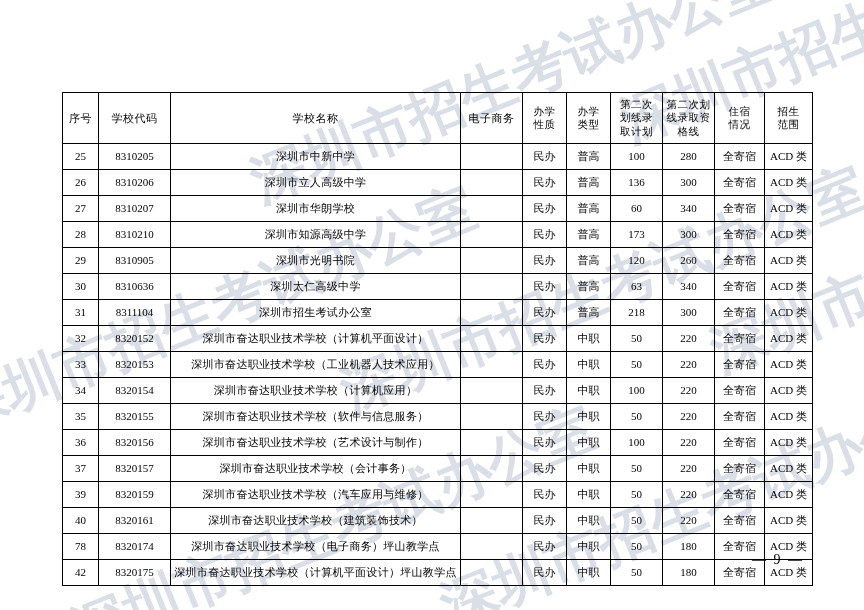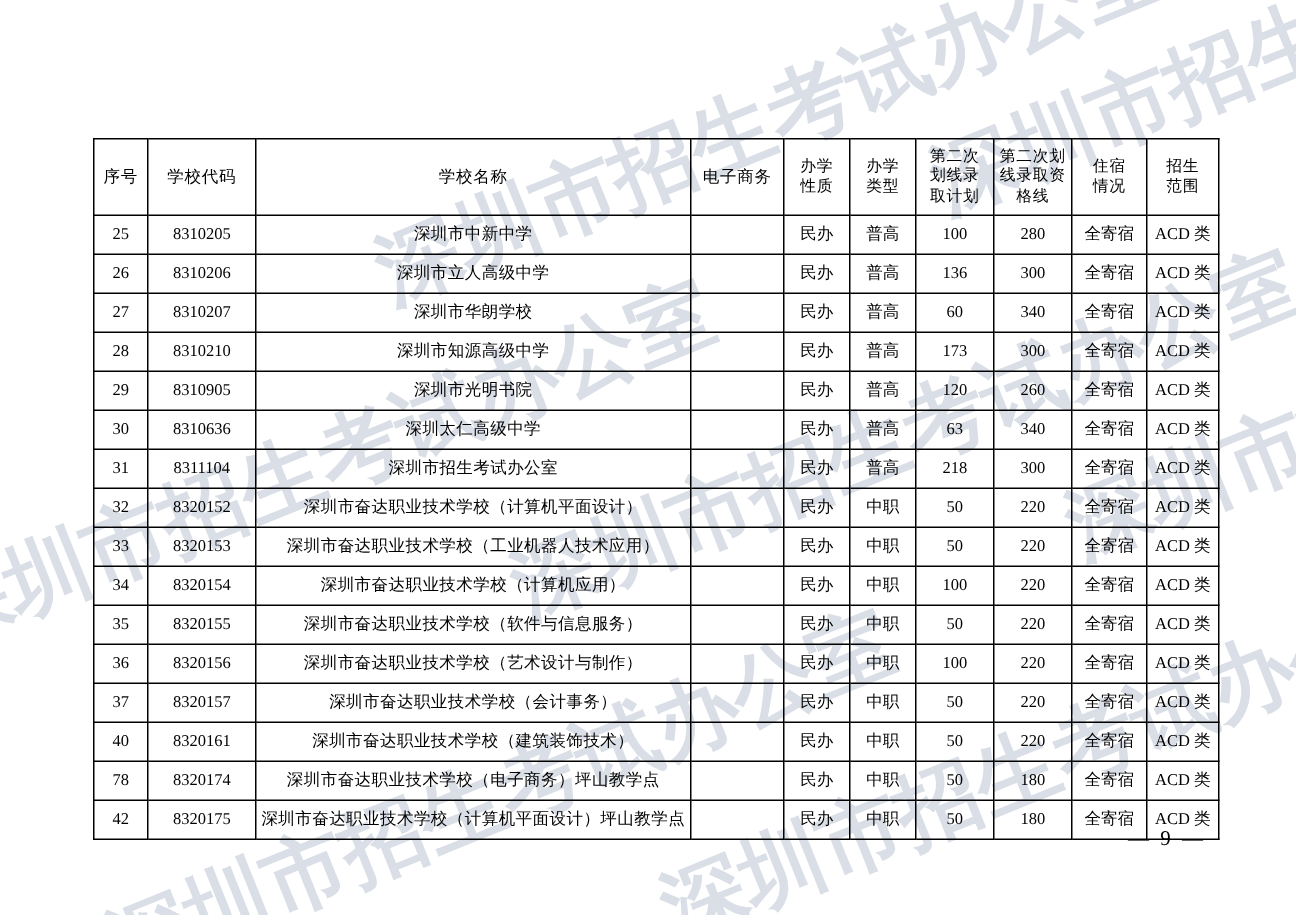--- a/index.html
+++ b/index.html
@@ -319,20 +319,32 @@
           <td class="name">深圳市奋达职业技术学校（会计事务）</td>
           <td class="small"></td>
           <td class="small">民办</td>
           <td class="small">中职</td>
           <td class="num">50</td>
           <td class="num">220</td>
           <td class="small">全寄宿</td>
           <td class="small">ACD 类</td>
         </tr>
         <tr>
+          <td class="idx">39</td>
+          <td class="code">8320159</td>
+          <td class="name">深圳市奋达职业技术学校（汽车应用与维修）</td>
+          <td class="small"></td>
+          <td class="small">民办</td>
+          <td class="small">中职</td>
+          <td class="num">50</td>
+          <td class="num">220</td>
+          <td class="small">全寄宿</td>
+          <td class="small">ACD 类</td>
+        </tr>
+        <tr>
           <td class="idx">40</td>
           <td class="code">8320161</td>
           <td class="name">深圳市奋达职业技术学校（建筑装饰技术）</td>
           <td class="small"></td>
           <td class="small">民办</td>
           <td class="small">中职</td>
           <td class="num">50</td>
           <td class="num">220</td>
           <td class="small">全寄宿</td>
           <td class="small">ACD 类</td>

